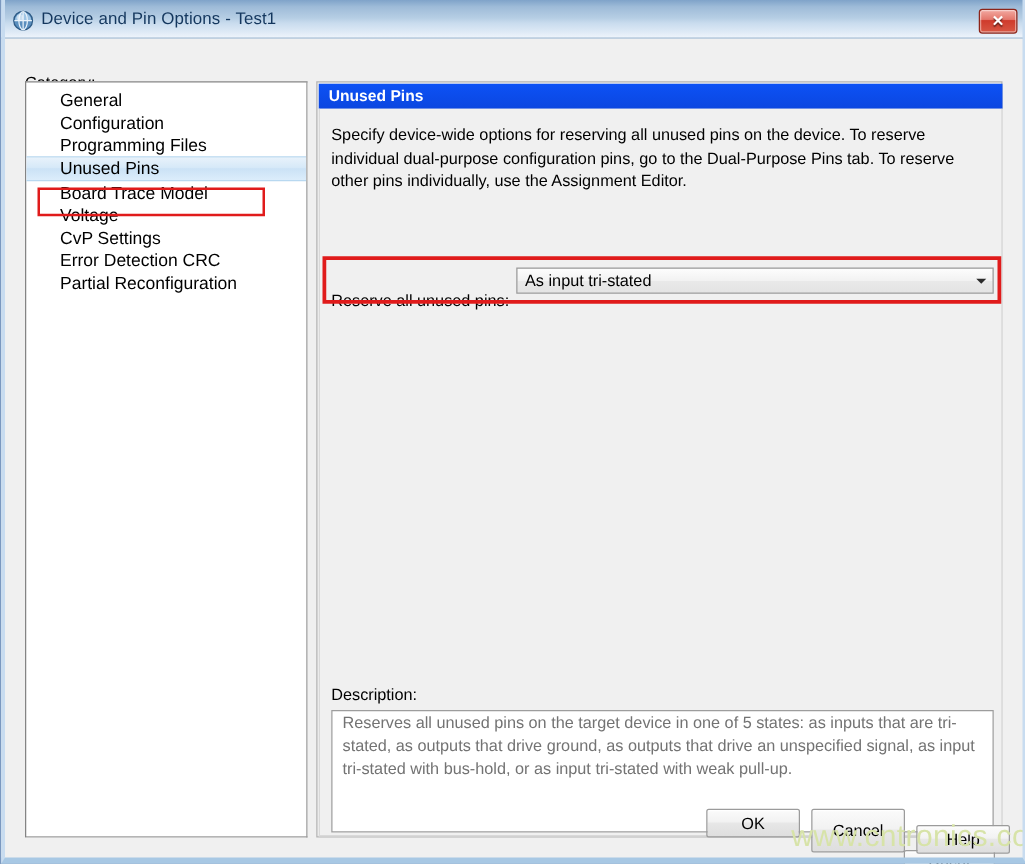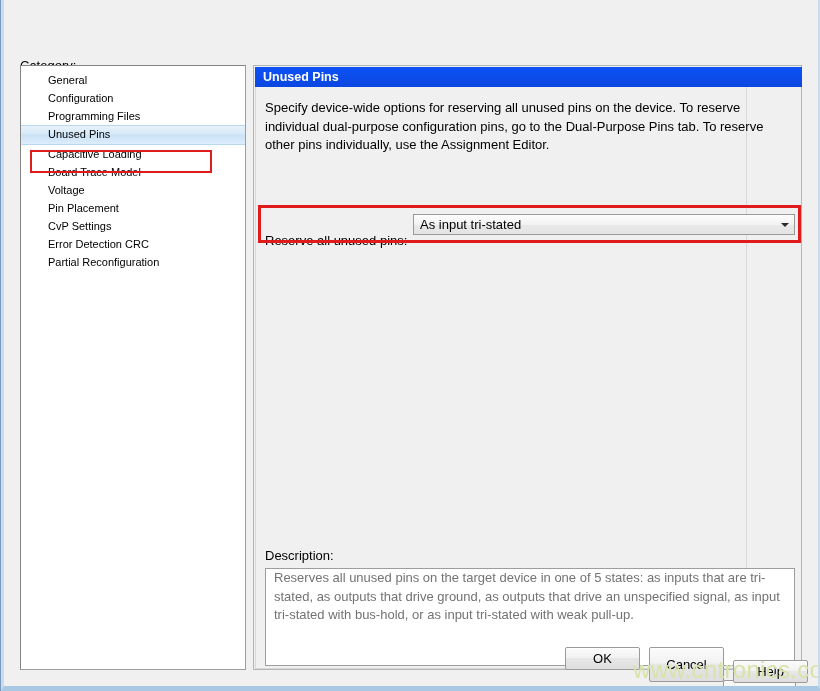--- a/index.html
+++ b/index.html
@@ -118,21 +118,21 @@
     border-top-color: #848484;
     border-left-color: #848484;
     box-sizing: border-box;
     overflow: hidden;
   }
   .cat-item {
     position: relative;
     height: 18px;
     line-height: 18px;
     padding-left: 27px;
-    font-size: 11px;
+    font-size: 14px;
     color: #000;
     white-space: nowrap;
     cursor: default;
   }
   .cat-item.first { margin-top: 5px; }
   .cat-item.selected {
     background: linear-gradient(to bottom, #e8f2fb 0%, #d6e9f8 45%, #cbe2f6 50%, #dcedfb 100%);
     border-top: 1px solid #b8d8f0;
     border-bottom: 1px solid #b8d8f0;
     height: 18px;
@@ -173,21 +173,21 @@
     font-size: 12.5px;
     font-weight: bold;
     line-height: 20px;
     padding-left: 8px;
     box-sizing: border-box;
     white-space: nowrap;
   }
   .panel-inner {
     position: absolute;
     left: 1px; top: 21px;
-    width: 492px;
+    width: 547px;
     height: 582px;
     background: #f0f0f0;
     border-left: 1px solid #d9d9d9;
     border-right: 1px solid #d9d9d9;
     border-bottom: 1px solid #d9d9d9;
     box-sizing: border-box;
   }
   .intro-text {
     position: absolute;
     left: 9px; top: 12px;
@@ -328,34 +328,47 @@
     z-index: 30;
     pointer-events: none;
     text-align: center;
   }
 </style>
 </head>
 <body>
 
 <div class="window">
 
+  <div class="titlebar">
+    <span class="title-icon">
+      <svg width="17" height="17" viewBox="0 0 17 17">
+        <circle cx="8.5" cy="8.5" r="7.5" fill="#5b8fbe" stroke="#2d5a85" stroke-width="1"></circle>
+        <path d="M2 8.5 A 6.5 6.5 0 0 1 15 8.5" fill="#9dc4e4"></path>
+        <path d="M8.5 1.5 L8.5 15.5 M1.5 8.5 L15.5 8.5" stroke="#e8f2fa" stroke-width="1" fill="none"></path>
+        <ellipse cx="8.5" cy="8.5" rx="3.4" ry="7.3" fill="none" stroke="#e8f2fa" stroke-width="1"></ellipse>
+        <circle cx="6" cy="6" r="2.6" fill="#ffffff" opacity="0.45"></circle>
+      </svg>
+    </span>
+    <span class="title-text">Device and Pin Options - Test1</span>
+    <div class="close-btn">
+      <span class="x">✕</span>
+    </div>
+  </div>
 
   <div class="dialog-body">
 
     <div class="category-label">Category:</div>
 
     <div class="category-list">
       <div class="cat-item first">General</div>
       <div class="cat-item">Configuration</div>
       <div class="cat-item">Programming Files</div>
       <div class="cat-item selected">Unused Pins</div>
-      <div class="cat-item">Capacitive Loading</div>
       <div class="cat-item">Board Trace Model</div>
       <div class="cat-item">Voltage</div>
-      <div class="cat-item">Pin Placement</div>
       <div class="cat-item">CvP Settings</div>
       <div class="cat-item">Error Detection CRC</div>
       <div class="cat-item">Partial Reconfiguration</div>
       <div class="anno-list"></div>
     </div>
 
     <div class="right-panel">
       <div class="panel-header">Unused Pins</div>
 
       <div class="panel-inner">

